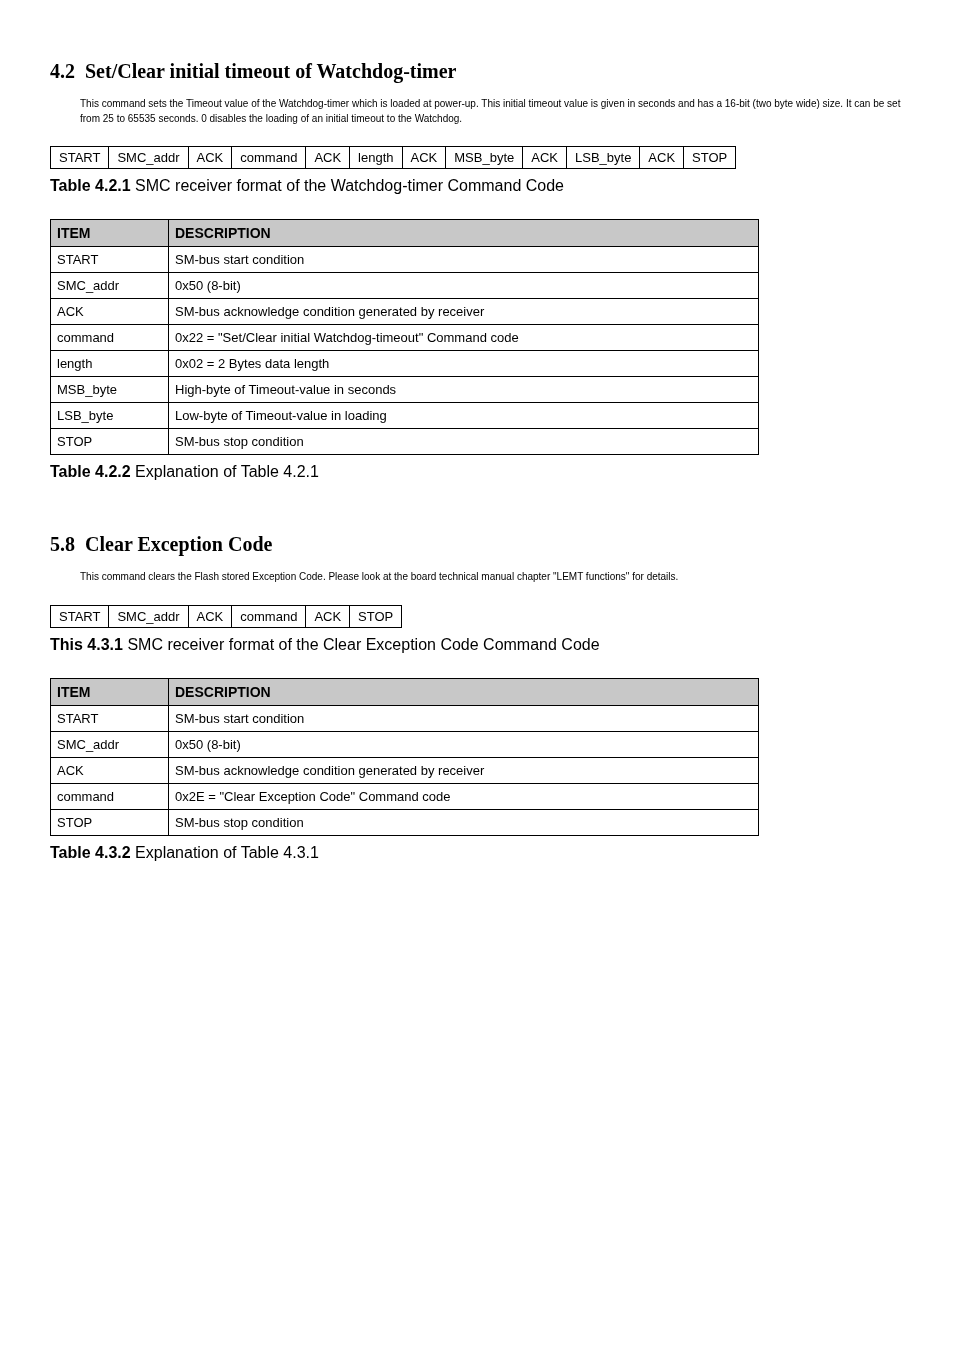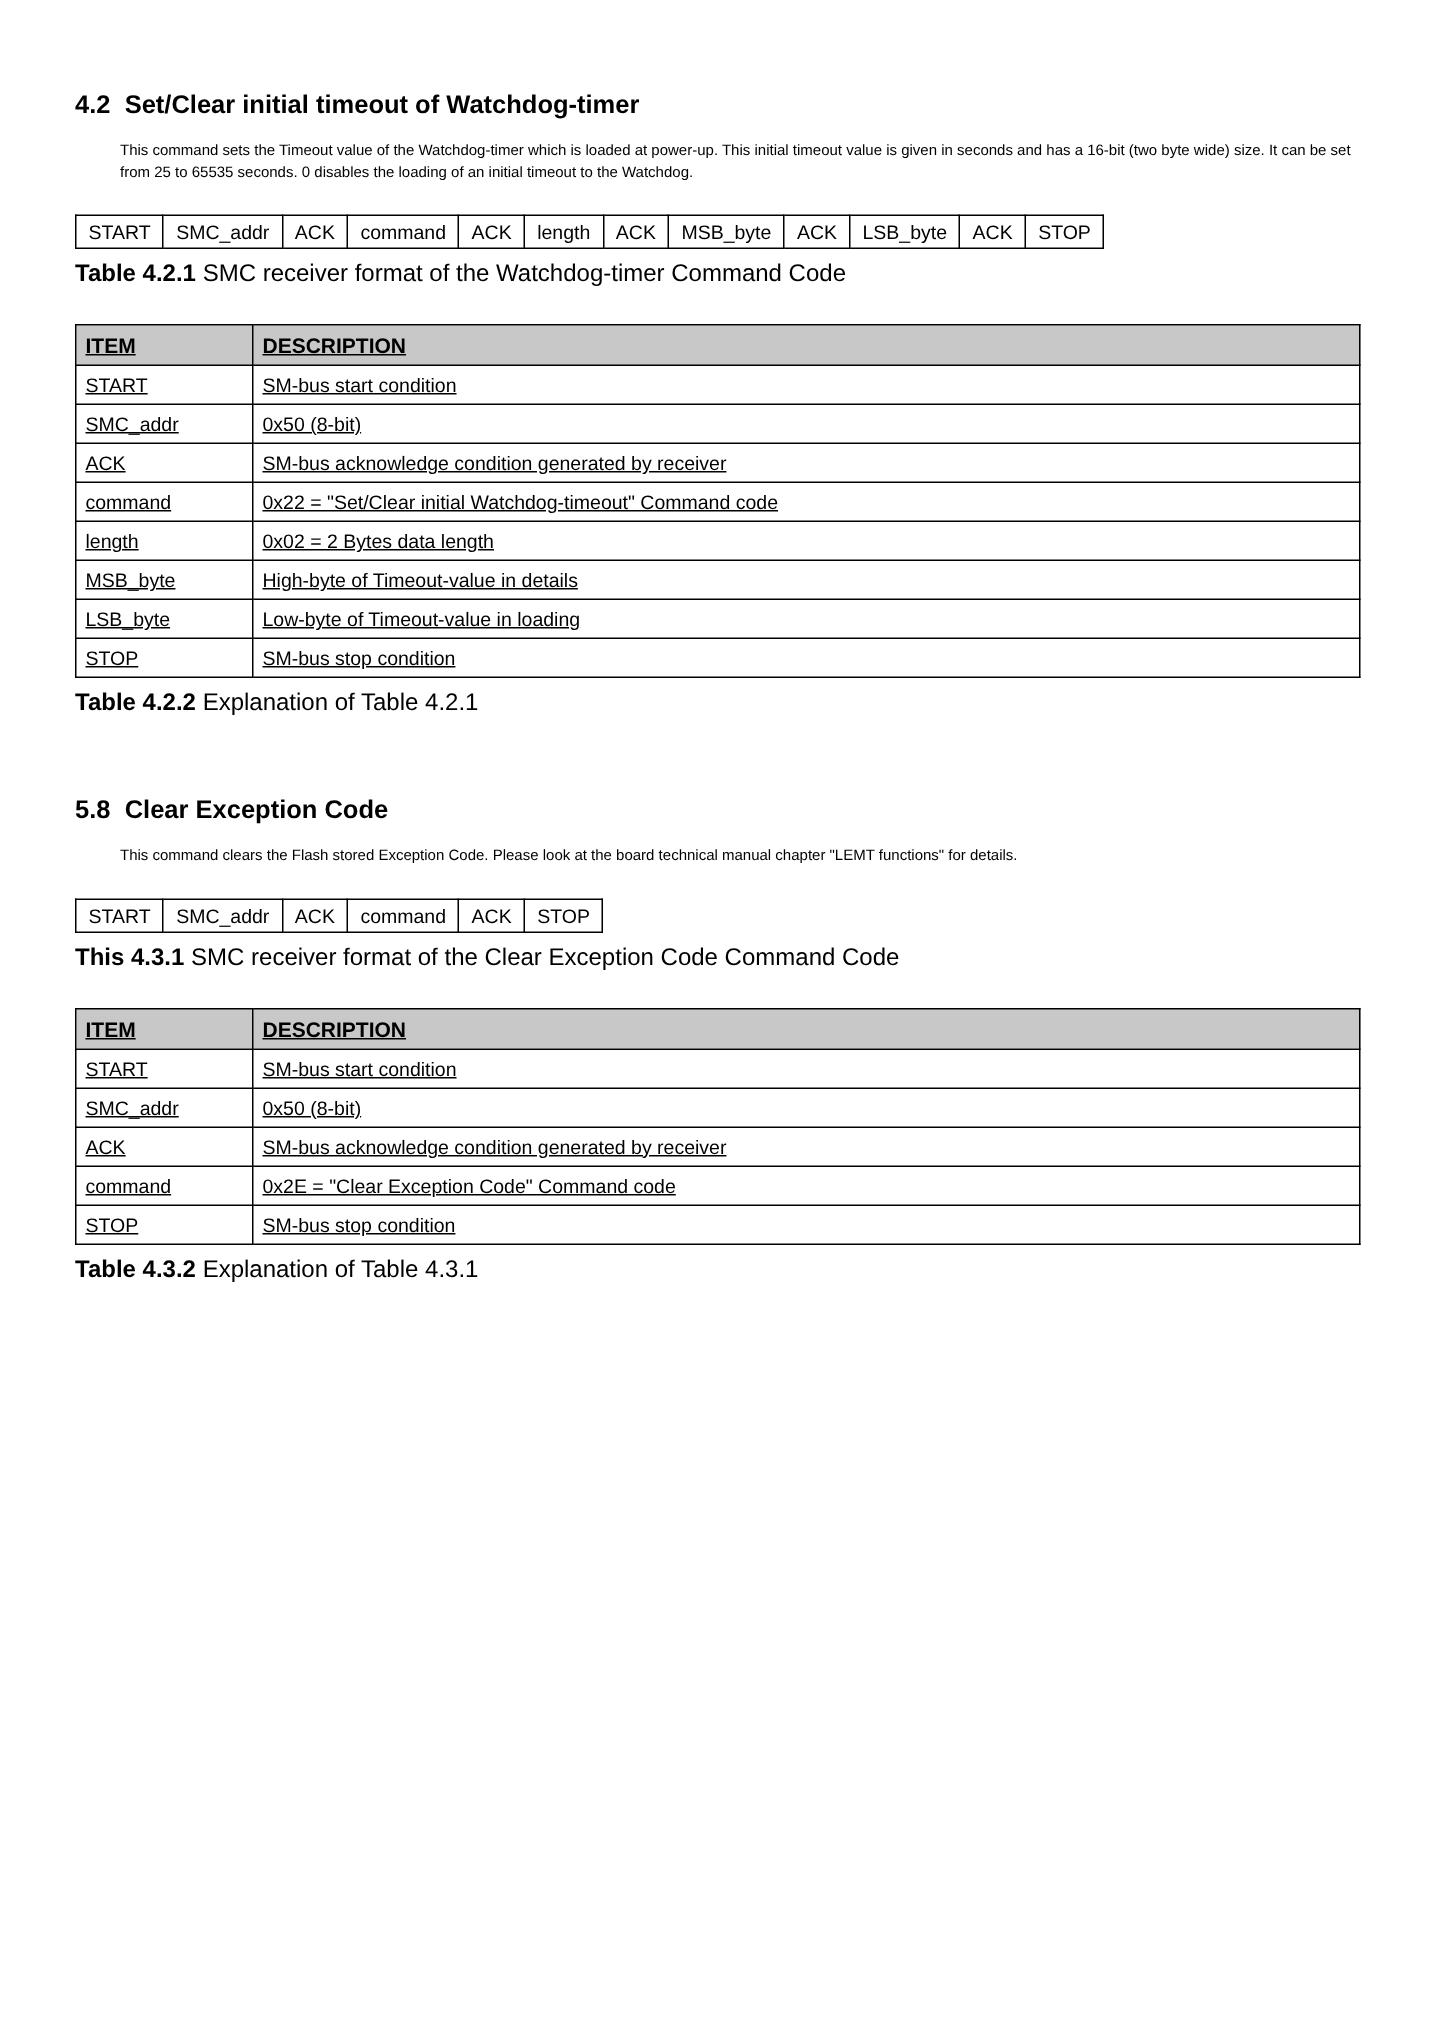--- a/index.html
+++ b/index.html
@@ -6,23 +6,24 @@
     margin: 0;
     padding: 60px 50px;
     font-family: Verdana, Geneva, sans-serif;
     font-size: 13px;
     color: #000;
     background: #fff;
     width: 954px;
     box-sizing: border-box;
   }
   h2 {
-    font-size: 17px;
+    font-size: 20px;
     font-weight: bold;
     margin: 0 0 14px 0;
+    font-family: Liberation Serif, serif;
   }
   .section-num { display: inline; }
   .body-text {
     margin: 0 0 20px 30px;
     line-height: 1.45;
     font-size: 10px;
   }
   table.seq {
     border-collapse: collapse;
     margin: 0 0 8px 0;
@@ -33,23 +34,22 @@
     font-size: 13px;
     white-space: nowrap;
   }
   .caption {
     font-size: 16px;
     margin: 0 0 24px 0;
   }
   .caption b { font-weight: bold; }
   table.desc {
     border-collapse: collapse;
-    width: 857px;
+    width: 709px;
     margin: 0 0 8px 0;
-    text-decoration: underline;
   }
   table.desc th, table.desc td {
     border: 1.5px solid #000;
     padding: 5px 6px;
     text-align: left;
     vertical-align: middle;
     font-size: 13px;
   }
   table.desc th {
     background: #c8c8c8;
@@ -113,21 +113,21 @@
   <tr>
         <td>command</td>
         <td>0x22 = "Set/Clear initial Watchdog-timeout" Command code</td>
       </tr>
   <tr>
         <td>length</td>
         <td>0x02 = 2 Bytes data length</td>
       </tr>
   <tr>
         <td>MSB_byte</td>
-        <td>High-byte of Timeout-value in details</td>
+        <td>High-byte of Timeout-value in seconds</td>
       </tr>
   <tr>
         <td>LSB_byte</td>
         <td>Low-byte of Timeout-value in loading</td>
       </tr>
   <tr>
         <td>STOP</td>
         <td>SM-bus stop condition</td>
       </tr>
 </tbody>

